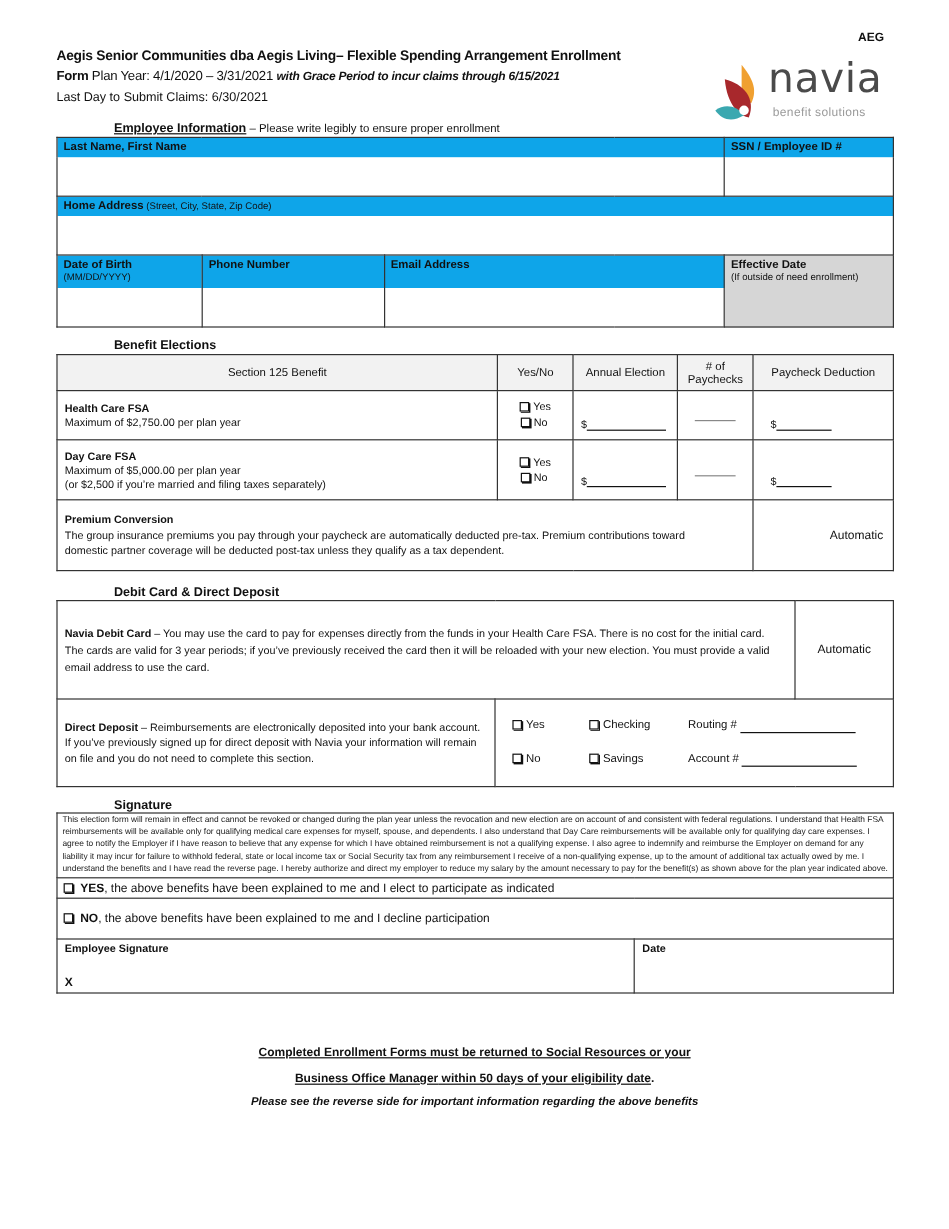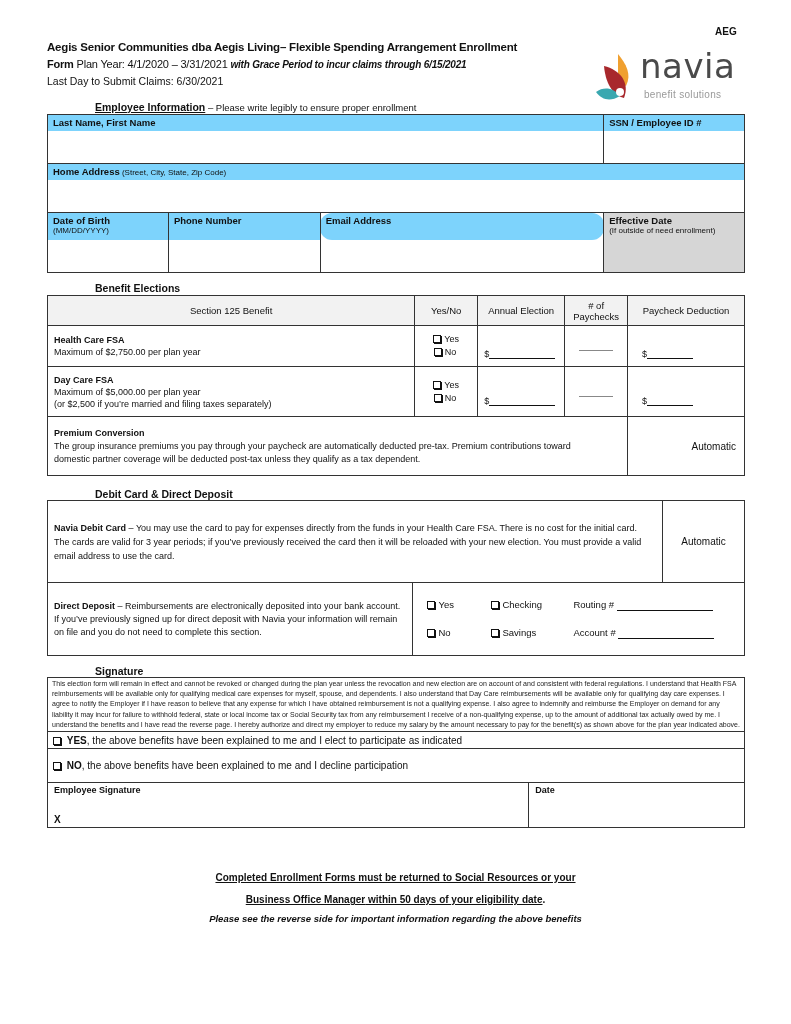--- a/index.html
+++ b/index.html
@@ -12,21 +12,21 @@
   .subtitle .b { font-weight: bold; }
   .subtitle .i { font-style: italic; font-weight: bold; font-size: 10px; }
   .lastday { left: 47px; top: 75px; font-size: 10.5px; }
   .logo { left: 596px; top: 52px; width: 150px; height: 52px; }
   .logo-word { position: absolute; left: 44px; top: -6px; font-size: 34px; color: #4a4a4a; letter-spacing: 0.5px; font-family: "DejaVu Sans", sans-serif; font-weight: normal; }
   .logo-tag { position: absolute; left: 48px; top: 37px; font-size: 10px; color: #9a9a9a; letter-spacing: 0.3px; }
   .section-h { left: 47px; font-size: 10.5px; font-weight: bold; margin-left: 48px; }
   .section-h .n { font-weight: normal; font-size: 9.5px; }
   table { border-collapse: collapse; position: absolute; left: 47px; width: 698px; }
   td, th { border: 1px solid #333; vertical-align: top; font-size: 9px; }
-  .lbl { background: #7dd3fc; font-weight: bold; font-size: 9.5px; padding: 2px 5px; height: 16px; }
+  .lbl { background: #0ea5e9; font-weight: bold; font-size: 9.5px; padding: 2px 5px; height: 16px; }
   .lbl .small { font-weight: normal; font-size: 8px; }
   .sub { display: block; font-weight: normal; font-size: 8px; }
   .gray { background: #d6d6d6; }
   .benefit th { font-weight: normal; font-size: 9.5px; text-align: center; vertical-align: middle; background: #f2f2f2; }
   .benefit td { vertical-align: middle; padding: 3px 6px; }
   .cb { display: inline-block; width: 8px; height: 8px; border: 1.2px solid #111; margin-right: 3px; vertical-align: -1px; box-shadow: 1px 1px 0 #111; }
   .blank { display: inline-block; border-bottom: 1px solid #111; vertical-align: bottom; }
   .bold { font-weight: bold; }
   .center { text-align: center; }
   .sig-text { font-size: 7px; line-height: 10.2px; padding: 1px 4px; color: #222; }
@@ -76,21 +76,21 @@
   </tr>
   <tr>
     <td colspan="5" class="lbl" style="border-bottom:none;"><span>Home Address</span><span class="small"> (Street, City, State, Zip Code)</span></td>
   </tr>
   <tr style="height:33px;">
     <td colspan="5" style="border-top:none;"></td>
   </tr>
   <tr>
     <td class="lbl" style="border-bottom:none;height:27px;"><span>Date of Birth</span><span class="sub">(MM/DD/YYYY)</span></td>
     <td class="lbl" style="border-bottom:none;">Phone Number</td>
-    <td class="lbl" colspan="2" style="border-bottom:none;border-radius:12px;">Email Address</td>
+    <td class="lbl" colspan="2" style="border-bottom:none;">Email Address</td>
     <td class="lbl gray" rowspan="2"><span>Effective Date</span><span class="sub">(If outside of need enrollment)</span></td>
   </tr>
   <tr style="height:33px;">
     <td style="border-top:none;"></td>
     <td style="border-top:none;"></td>
     <td colspan="2" style="border-top:none;"></td>
   </tr>
 </tbody>
   </table>
 

